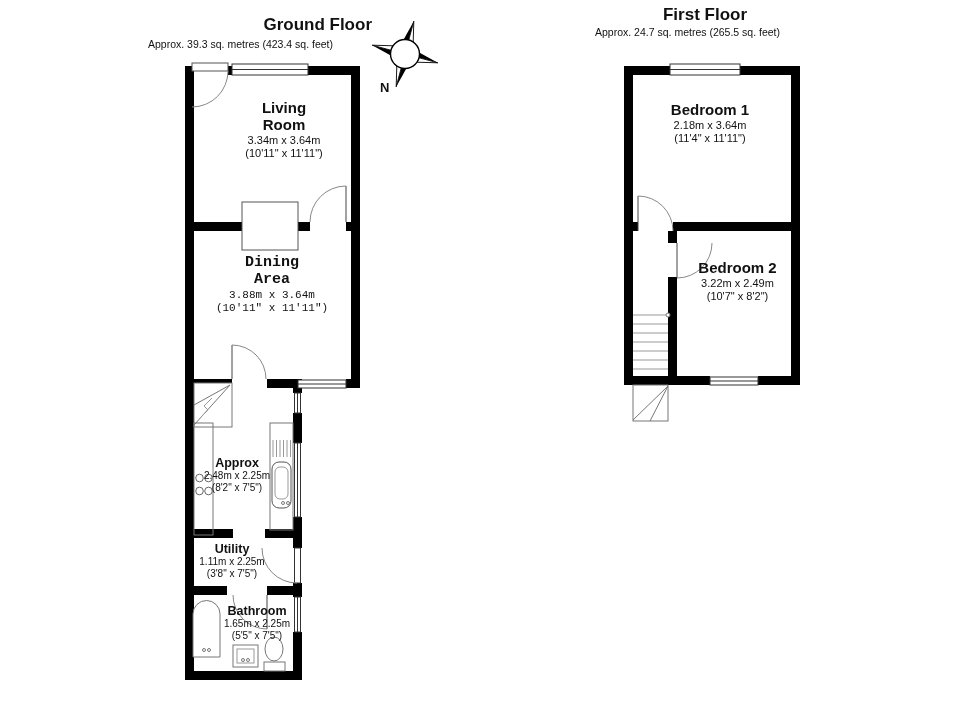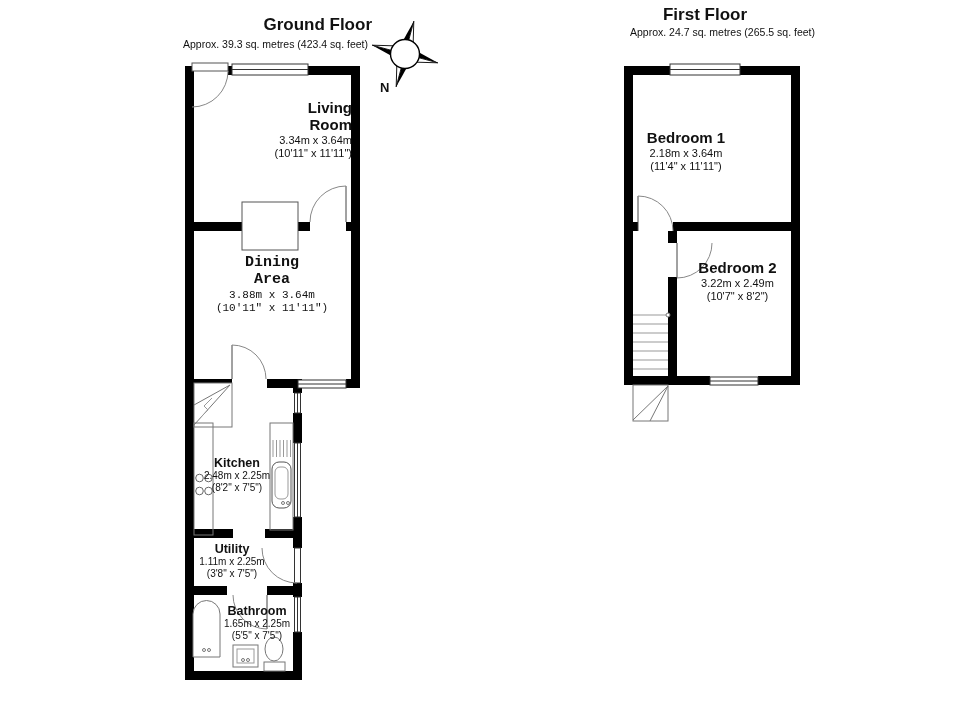--- a/index.html
+++ b/index.html
@@ -1,19 +1,19 @@
 <!DOCTYPE html>
 <html><head>
 <meta charset="utf-8">
 <style>
   html,body{margin:0;padding:0;background:#fff;}
   #canvas{position:relative;width:980px;height:712px;background:#fff;overflow:hidden;
           font-family:"Liberation Sans", sans-serif;color:#111;}
   .floor-title{position:absolute;text-align:center;font-weight:bold;font-size:17px;}
-  .floor-subtitle{position:absolute;text-align:right;font-size:10.5px;}
+  .floor-subtitle{position:absolute;text-align:left;font-size:10.5px;}
   .room-label{position:absolute;text-align:center;}
   .room-name{font-weight:bold;font-size:15px;line-height:1.12;white-space:pre-line;}
   .room-dims{font-size:11px;line-height:1.18;}
   .room-label.small .room-name{font-size:12.5px;}
   .room-label.small .room-dims{font-size:10px;}
   .plan-svg{position:absolute;}
   #footer-text{position:absolute;left:0;top:690px;width:980px;text-align:center;font-size:14.5px;}
   #north-label{position:absolute;left:380px;top:80px;font-weight:bold;font-size:13px;}
 </style>
 </head>
@@ -191,53 +191,53 @@
       <line x1="13" y1="291" x2="48" y2="291"></line>
       <line x1="13" y1="300" x2="48" y2="300"></line>
       <line x1="13" y1="309" x2="48" y2="309"></line>
       <circle cx="48" cy="255" r="2" stroke="#777" fill="#fff"></circle>
       <rect x="13" y="325" width="35" height="36" stroke="#777" fill="#fff"></rect>
       <line x1="48" y1="326" x2="13" y2="360" stroke="#777"></line>
       <line x1="48" y1="326" x2="30" y2="361" stroke="#777"></line>
     </g>
   </svg>
 
-  <div class="room-label" style="left:192px;top:100px;width:160px;text-align:right;">
+  <div class="room-label" style="left:204px;top:100px;width:160px;">
     <div class="room-name">Living
 Room</div>
     <div class="room-dims">3.34m x 3.64m</div>
     <div class="room-dims">(10'11" x 11'11")</div>
   </div>
 
   <div class="room-label" style="left:192px;top:255px;width:160px;font-family:Liberation Mono, monospace;">
     <div class="room-name">Dining
 Area</div>
     <div class="room-dims">3.88m x 3.64m</div>
     <div class="room-dims">(10'11" x 11'11")</div>
   </div>
 
   <div class="room-label small" style="left:187px;top:456px;width:100px;">
-    <div class="room-name">Kitchen</div>
+    <div class="room-name">Approx</div>
     <div class="room-dims">2.48m x 2.25m</div>
     <div class="room-dims">(8'2" x 7'5")</div>
   </div>
 
   <div class="room-label small" style="left:182px;top:542px;width:100px;">
     <div class="room-name">Utility</div>
     <div class="room-dims">1.11m x 2.25m</div>
     <div class="room-dims">(3'8" x 7'5")</div>
   </div>
 
   <div class="room-label small" style="left:186px;top:604px;width:100px;padding-left:21px;">
     <div class="room-name">Bathroom</div>
     <div class="room-dims">1.65m x 2.25m</div>
     <div class="room-dims">(5'5" x 7'5")</div>
   </div>
 
-  <div class="room-label" style="left:606px;top:102px;width:160px;margin-top:28px;">
+  <div class="room-label" style="left:630px;top:102px;width:160px;">
     <div class="room-name">Bedroom 1</div>
     <div class="room-dims">2.18m x 3.64m</div>
     <div class="room-dims">(11'4" x 11'11")</div>
   </div>
 
   <div class="room-label" style="left:655px;top:260px;width:165px;">
     <div class="room-name">Bedroom 2</div>
     <div class="room-dims">3.22m x 2.49m</div>
     <div class="room-dims">(10'7" x 8'2")</div>
   </div>

